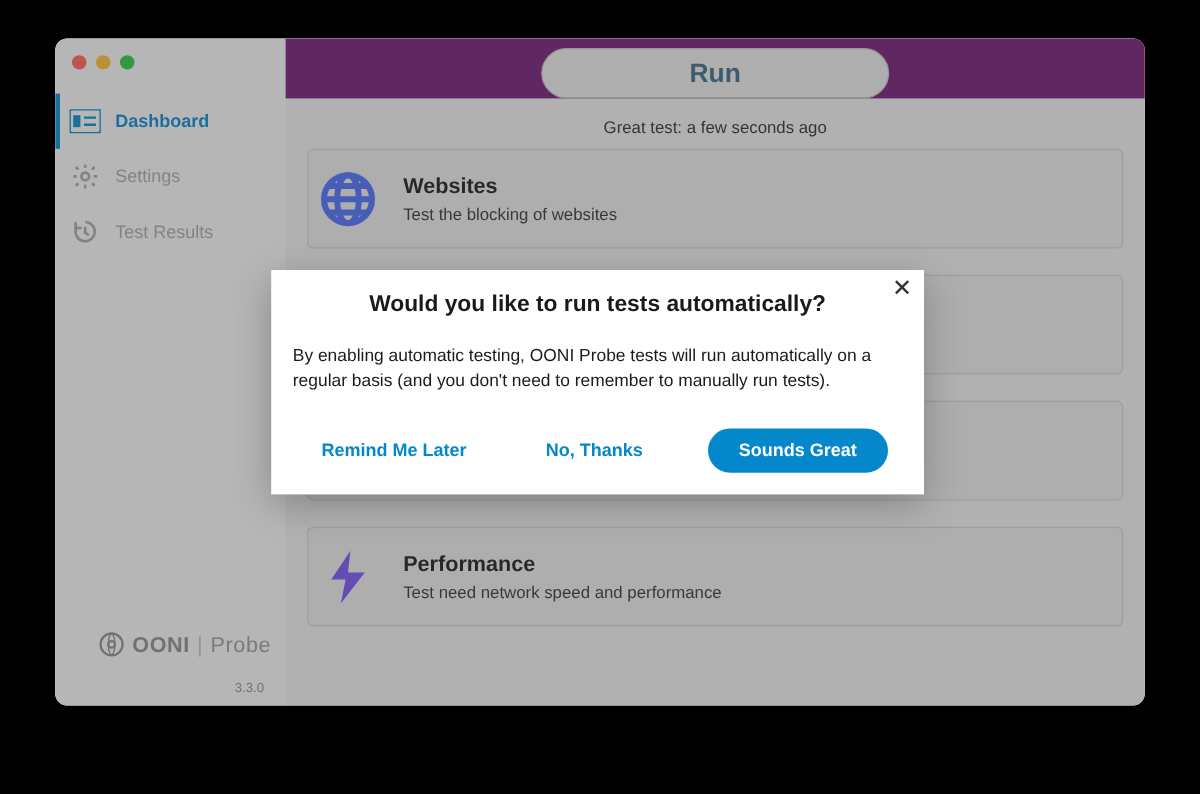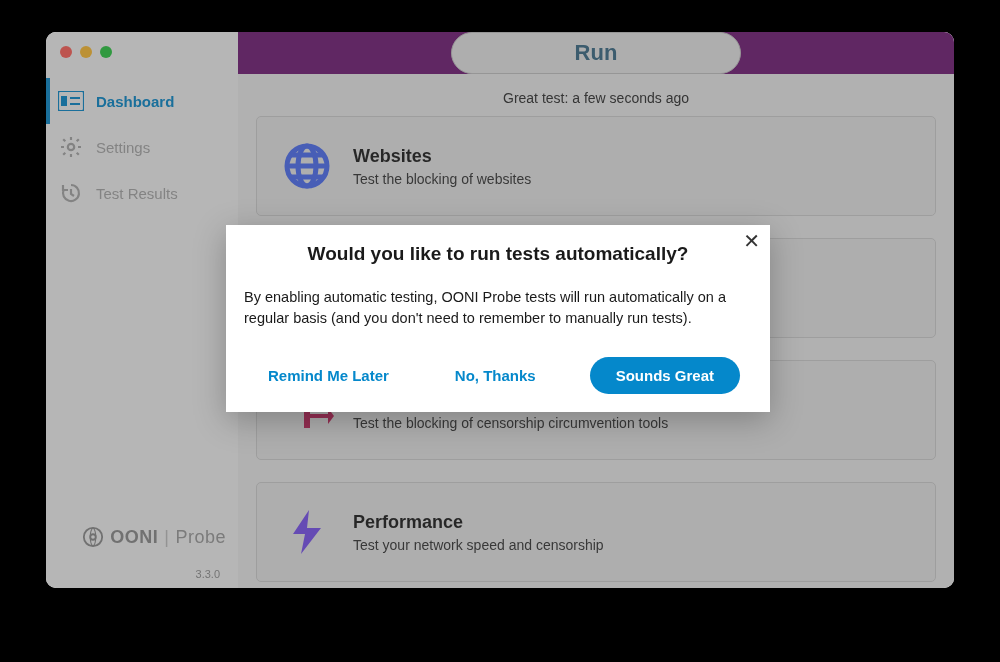--- a/index.html
+++ b/index.html
@@ -122,24 +122,24 @@
     .cards {
       padding: 0 18px 12px;
       display:flex;
       flex-direction:column;
       gap: 22px;
     }
     .card {
       background: #e9e9e9;
       border: 1px solid #cfcfcf;
       border-radius: 5px;
-      height: 100px;
+      height: 83px;
       display:flex;
       align-items:center;
-      padding: 0 22px;
+      padding: 0 5px;
       gap: 18px;
       cursor:pointer;
     }
     .card-icon { width: 56px; height: 56px; display:flex; align-items:center; justify-content:center; flex-shrink:0; }
     .card-text h3 { font-size: 18px; font-weight: 700; color: #1a1a1a; margin-bottom: 4px; }
     .card-text p { font-size: 14px; color: #333; }
 
     
     .scrim {
       position:absolute;
@@ -313,21 +313,21 @@
         </div>
 
         <div class="card">
           <div class="card-icon">
             <svg width="36" height="48" viewBox="0 0 36 48">
                 <path d="M20 2 L4 26 L16 26 L12 46 L32 20 L18 20 Z" fill="#7950f2"></path>
               </svg>
           </div>
           <div class="card-text">
             <h3>Performance</h3>
-            <p>Test your network speed and censorship</p>
+            <p>Test need network speed and performance</p>
           </div>
         </div>
 
       </div>
     </div>
   </div>
 
   <div class="scrim"></div>
   <div class="modal">
     <button class="modal-close">✕</button>

